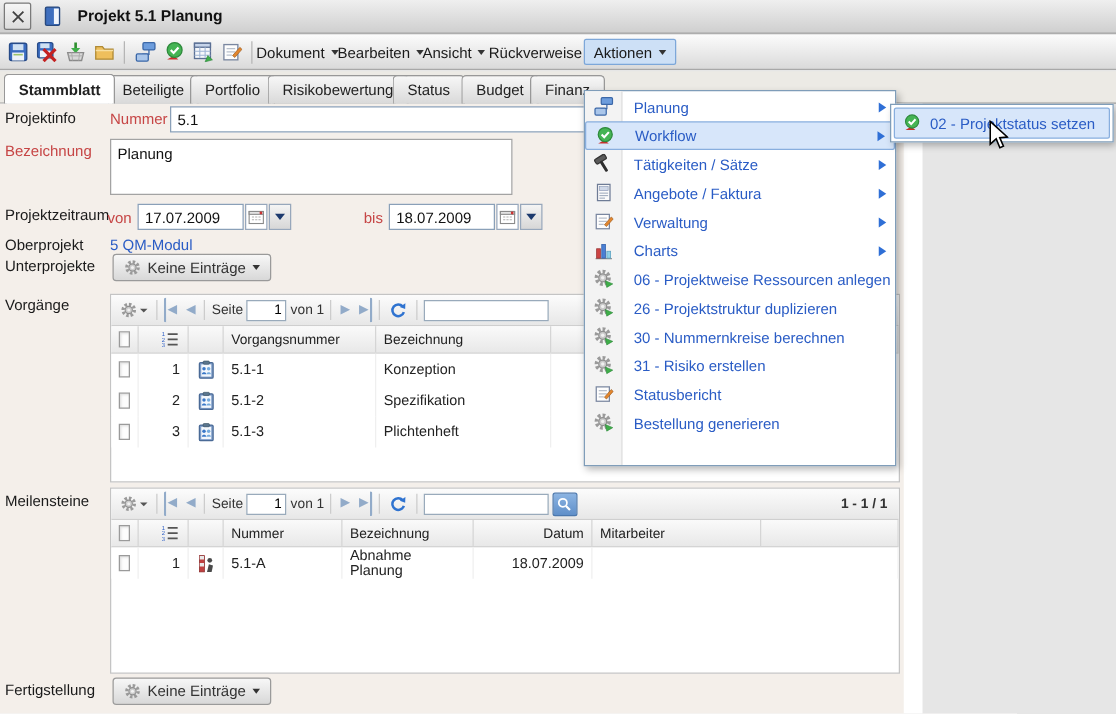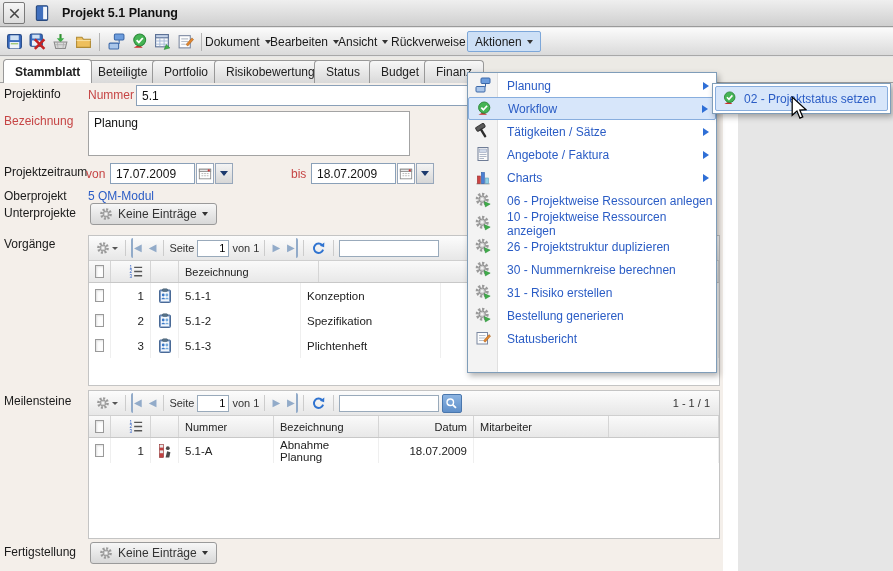--- a/index.html
+++ b/index.html
@@ -57,21 +57,21 @@
     display:flex; align-items:center; padding:0 5px; gap:3px; font-size:11px; color:#333; }
   .gtb .sep { width:1px; height:16px; background:#ccc; margin:0 2px; }
   .gbtn { display:flex; align-items:center; justify-content:center; height:20px; padding:0 2px; border-radius:2px; }
   .nav { color:#92abc9; font-size:10px; line-height:1; }
   .nav.bar-l { border-left:2px solid #92abc9; padding-left:1px; }
   .nav.bar-r { border-right:2px solid #92abc9; padding-right:1px; }
   .pageinp { width:32px; height:17px; border:1px solid #9ab; text-align:right; font-size:11px; padding:0 3px; }
   .srch { height:17px; border:1px solid #9ab; width:100px; font-size:11px; padding:0 3px; }
   .magbtn { width:20px; height:19px; background:linear-gradient(#8cb4e2,#5f8fc9); border:1px solid #4a77ad;
     border-radius:2px; display:flex; align-items:center; justify-content:center; }
-  .gcount { margin-left:auto; margin-right:4px; color:#333; }
+  .gcount { margin-left:auto; margin-right:4px; color:#333;font-weight:bold; }
   .ghead { height:22px; display:flex; background:linear-gradient(#fafafa,#e8e8e8); border-bottom:1px solid #c8c8c8;
     font-size:11px; color:#222; }
   .ghead .gc { border-right:1px solid #d5d5d5; display:flex; align-items:center; padding:0 6px; }
   .grow { height:25px; display:flex; font-size:11.5px; color:#222; background:#fff; }
   .grow .gc { border-right:1px solid #efefef; display:flex; align-items:center; padding:0 6px; }
   .gc.c-cb { width:22px; justify-content:center; }
   .gc.c-ls { width:40px; justify-content:flex-end; }
   .gc.c-ic { width:28px; justify-content:center; }
   .gc.r { justify-content:flex-end; }
   .cb { width:13px; height:13px; border:1px solid #9a9a9a; background:#fdfdfd; box-shadow:inset 1px 1px 2px rgba(0,0,0,.12); }
@@ -439,20 +439,21 @@
             <span class="cb"></span>
           </div>
         <div class="gc c-ls">
             <span>
               <svg width="15" height="15">
                 <use href="#sy-numlist"></use>
               </svg>
             </span>
           </div>
         <div class="gc c-ic"></div>
+        <div class="gc" style="width:122px">Vorgangsnummer</div>
         <div class="gc" style="width:140px">Bezeichnung</div>
         <div class="gc" style="flex:1"></div>
       </div>
       <div class="grow">
         <div class="gc c-cb">
             <span class="cb"></span>
           </div>
         <div class="gc c-ls">1</div>
         <div class="gc c-ic">
             <span>
@@ -630,81 +631,82 @@
           <svg width="16" height="16">
             <use href="#sy-invoice"></use>
           </svg>
         </span>
         <span>Angebote / Faktura</span>
         <span class="sarr"></span>
       </div>
     <div class="mi">
         <span class="mic">
           <svg width="16" height="16">
+            <use href="#sy-editnote"></use>
+          </svg>
+        </span>
+        <span>Verwaltung</span>
+        <span class="sarr"></span>
+      </div>
+    <div class="mi">
+        <span class="mic">
+          <svg width="16" height="16">
             <use href="#sy-chart"></use>
           </svg>
         </span>
         <span>Charts</span>
         <span class="sarr"></span>
       </div>
     <div class="mi">
         <span class="mic">
           <svg width="16" height="16">
             <use href="#sy-gearrun"></use>
           </svg>
         </span>
         <span>06 - Projektweise Ressourcen anlegen</span>
       </div>
     <div class="mi">
         <span class="mic">
           <svg width="16" height="16">
             <use href="#sy-gearrun"></use>
           </svg>
         </span>
-        <span>10 - Projektweise Ressourcen anzeigen</span>
+        <span>26 - Projektstruktur duplizieren</span>
       </div>
     <div class="mi">
         <span class="mic">
           <svg width="16" height="16">
             <use href="#sy-gearrun"></use>
           </svg>
         </span>
-        <span>26 - Projektstruktur duplizieren</span>
+        <span>30 - Nummernkreise berechnen</span>
       </div>
     <div class="mi">
         <span class="mic">
           <svg width="16" height="16">
             <use href="#sy-gearrun"></use>
           </svg>
         </span>
-        <span>30 - Nummernkreise berechnen</span>
+        <span>31 - Risiko erstellen</span>
+      </div>
+    <div class="mi">
+        <span class="mic">
+          <svg width="16" height="16">
+            <use href="#sy-editnote"></use>
+          </svg>
+        </span>
+        <span>Statusbericht</span>
       </div>
     <div class="mi">
         <span class="mic">
           <svg width="16" height="16">
             <use href="#sy-gearrun"></use>
           </svg>
         </span>
-        <span>31 - Risiko erstellen</span>
-      </div>
-    <div class="mi">
-        <span class="mic">
-          <svg width="16" height="16">
-            <use href="#sy-gearrun"></use>
-          </svg>
-        </span>
         <span>Bestellung generieren</span>
-      </div>
-    <div class="mi">
-        <span class="mic">
-          <svg width="16" height="16">
-            <use href="#sy-editnote"></use>
-          </svg>
-        </span>
-        <span>Statusbericht</span>
       </div>
   </div>
 
   <div class="submenu">
     <div class="smi">
       <span>
           <svg width="15" height="15">
             <use href="#sy-workflow"></use>
           </svg>
         </span>

